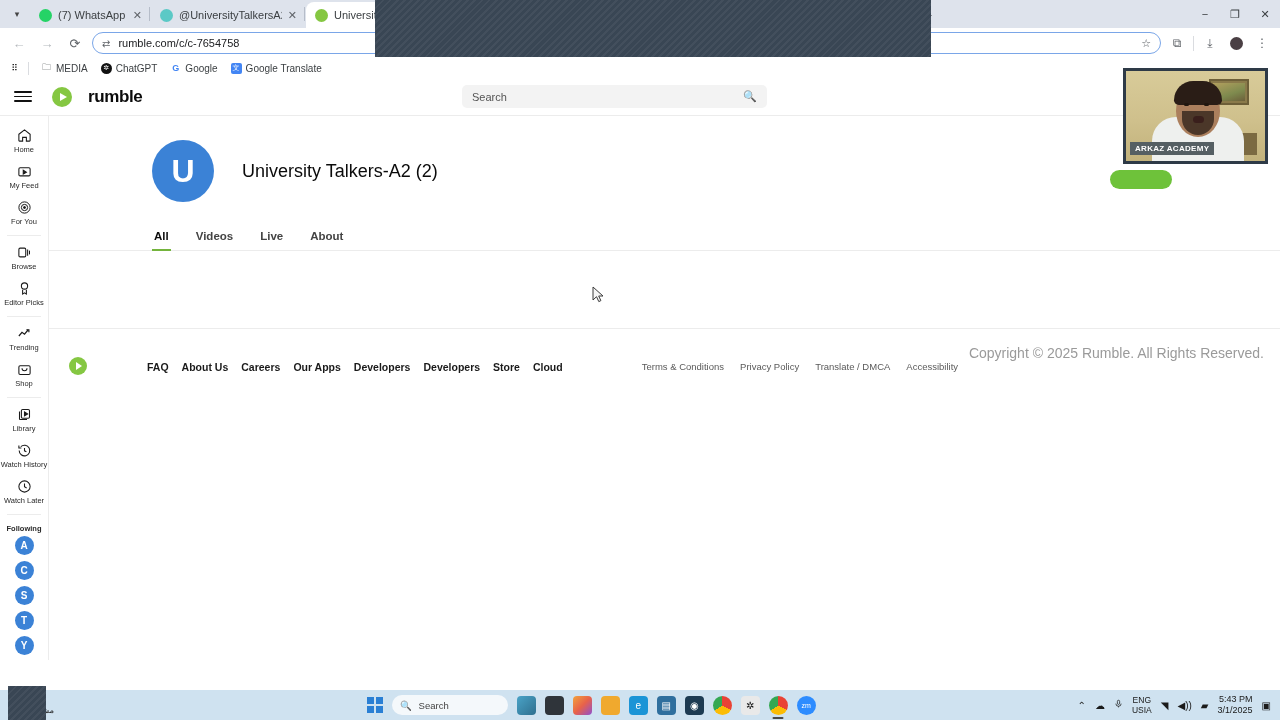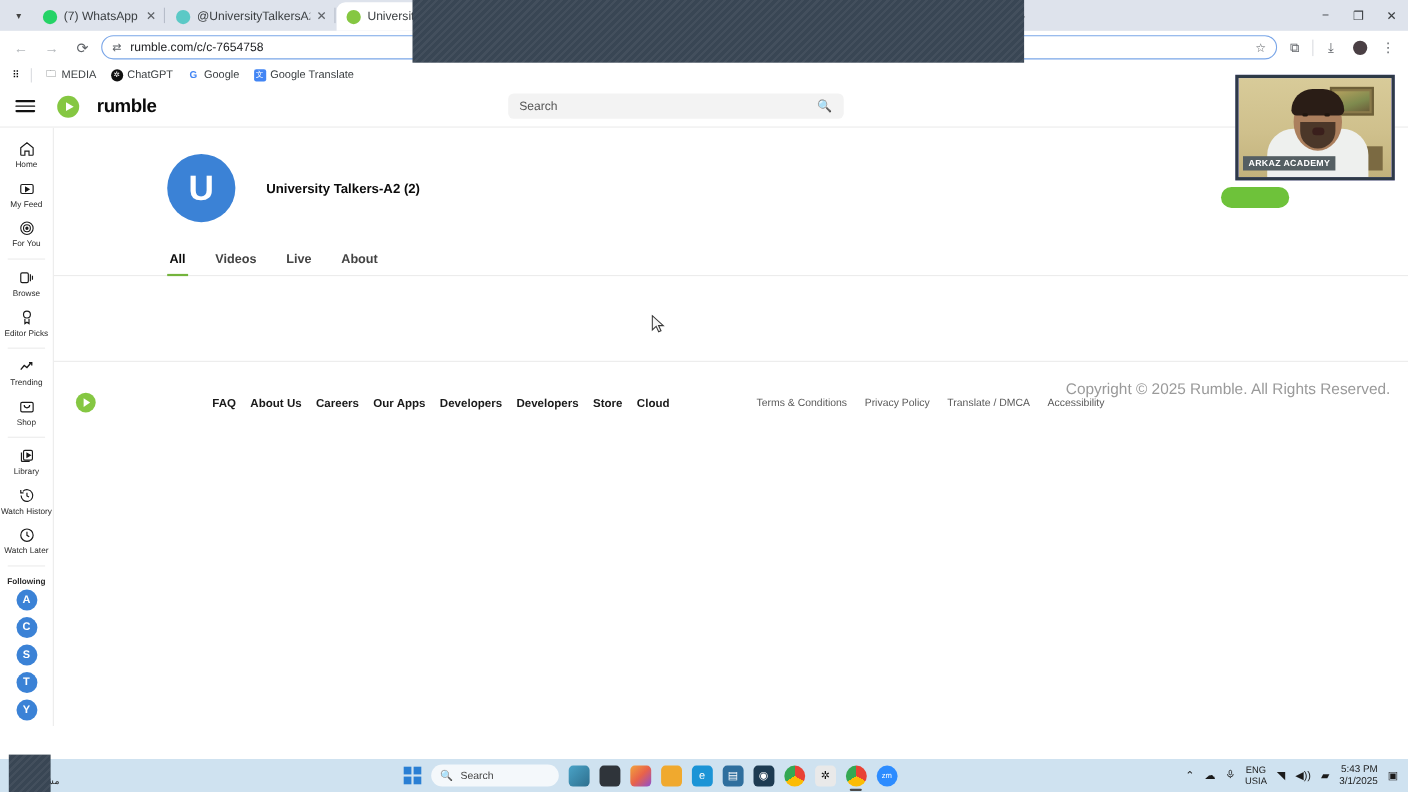--- a/index.html
+++ b/index.html
@@ -106,32 +106,32 @@
   }
 
   
   .main { flex:1 1 auto; position:relative; overflow:hidden; }
   .channel-head { padding: 24px 0 0 0; }
   .ch-row { display:flex; align-items:center; gap:28px; padding-left:103px; }
   .ch-avatar {
     width:62px; height:62px; border-radius:50%; background:#3b82d6; color:#fff;
     font-size:32px; font-weight:700; display:flex; align-items:center; justify-content:center;
   }
-  .ch-title { font-size:12px; font-weight:700; color:#0b0b0b; }
+  .ch-title { font-size:18px; font-weight:400; color:#0b0b0b; }
   .tabs-row { margin-top:24px; border-bottom:1px solid #ececec; padding-left:103px; display:flex; gap:23px; }
   .ctab { font-size:11.5px; font-weight:700; color:#444; padding:4px 2px 8px; position:relative; }
   .ctab.active { color:#0b0b0b; }
   .ctab.active::after { content:""; position:absolute; left:0; right:0; bottom:-1px; height:2.5px; background:#74b43d; }
   .no-videos { font-size:11px; color:#333; padding:20px 0 0 103px; }
 
   .footer { position:absolute; left:0; right:0; top:212px; border-top:1px solid #ececec; padding-top:16px; }
   .f-row { display:flex; align-items:flex-start; }
   .f-logo { width:18px; height:18px; border-radius:50%; background:#85c742; display:flex; align-items:center; justify-content:center; margin-left:20px; margin-top:12px;}
   .f-logo::after { content:""; border-left:6px solid #fff; border-top:4px solid transparent; border-bottom:4px solid transparent; margin-left:2px;}
-  .f-links { display:flex; gap:13px; margin-left:106px; margin-top:16px; }
+  .f-links { display:flex; gap:13px; margin-left:60px; margin-top:16px; }
   .f-links a { font-size:10.5px; font-weight:700; color:#1a1a1a; text-decoration:none; white-space:nowrap;}
   .f-legal { display:flex; gap:16px; margin-left:79px; margin-top:16px; }
   .f-legal a { font-size:9.5px; color:#5a5a5a; text-decoration:none; white-space:nowrap;}
   .f-copy { position:absolute; right:16px; top:16px; font-size:14px; color:#9a9a9a; white-space:nowrap;}
 
   
   .cursor { position:absolute; left:543px; top:170px; width:14px; height:18px; pointer-events:none; }
 
   
   .dark-overlay {
@@ -143,21 +143,21 @@
   }
   .dark-overlay2 {
     position:absolute; left:8px; top:686px; width:38px; height:34px;
     background:
       repeating-linear-gradient(135deg, rgba(255,255,255,.05) 0 2px, rgba(0,0,0,0) 2px 5px),
       #394654;
     z-index: 60;
   }
   .webcam {
     position:absolute; right:12px; top:68px; width:145px; height:96px;
-    border:3px solid #2e3a47; background:#c4b5fd; z-index:70; overflow:hidden;
+    border:3px solid #2e3a47; background:#6d28d9; z-index:70; overflow:hidden;
   }
   .wc-bg { position:absolute; inset:0; background:linear-gradient(180deg,#d8cb99 0%, #cfc08c 55%, #c2b27c 100%); }
   .wc-frame { position:absolute; right:16px; top:8px; width:40px; height:26px; background:#8a7a4a; border:2px solid #6d5f38; }
   .wc-frame::after{content:"";position:absolute;inset:2px;background:linear-gradient(160deg,#b3a05e,#7e8a4e 60%,#6c5f3a);}
   .wc-box { position:absolute; right:8px; bottom:6px; width:34px; height:22px; background:#7b6a42; }
   .wc-body { position:absolute; left:26px; bottom:0; width:92px; height:44px; background:#eef0ee; border-radius:24px 24px 0 0;}
   .wc-neck { position:absolute; left:58px; bottom:30px; width:26px; height:20px; background:#8d6a4f; }
   .wc-head { position:absolute; left:50px; top:14px; width:44px; height:52px; background:#ab7f5d; border-radius:22px/26px; }
   .wc-hair { position:absolute; left:48px; top:10px; width:48px; height:24px; background:#2a1d16; border-radius:24px 24px 6px 6px; }
   .wc-beard { position:absolute; left:56px; top:40px; width:32px; height:24px; background:#3a2a20; border-radius:0 0 16px 16px; opacity:.85;}

